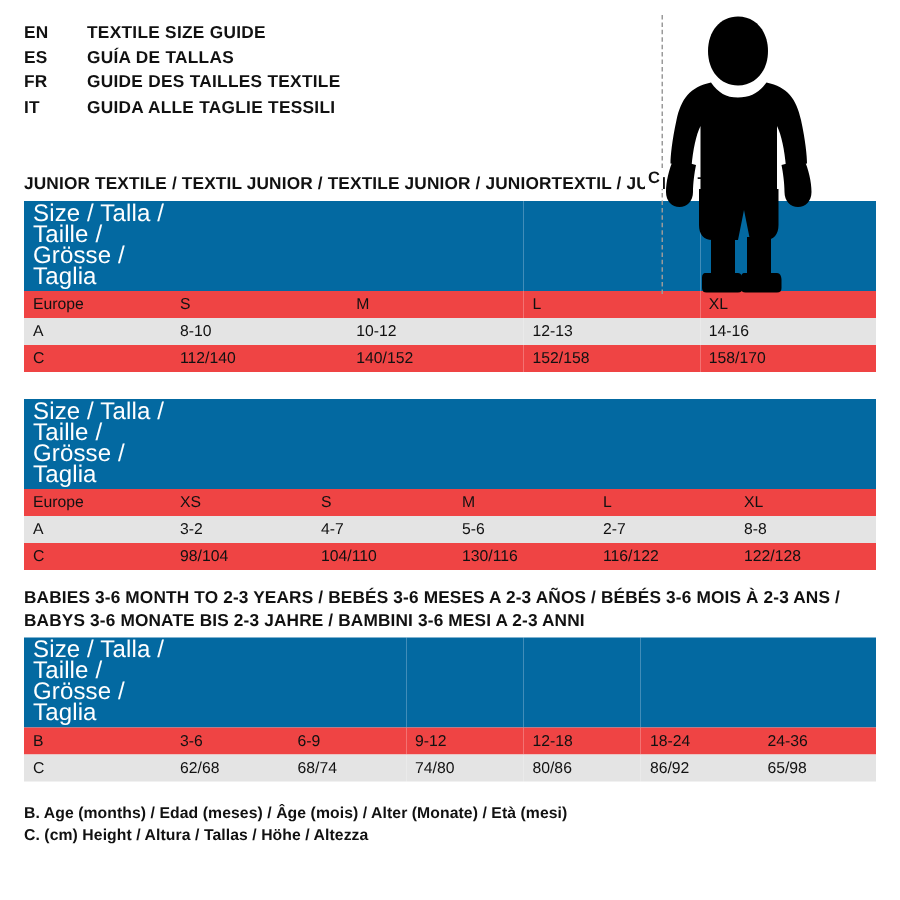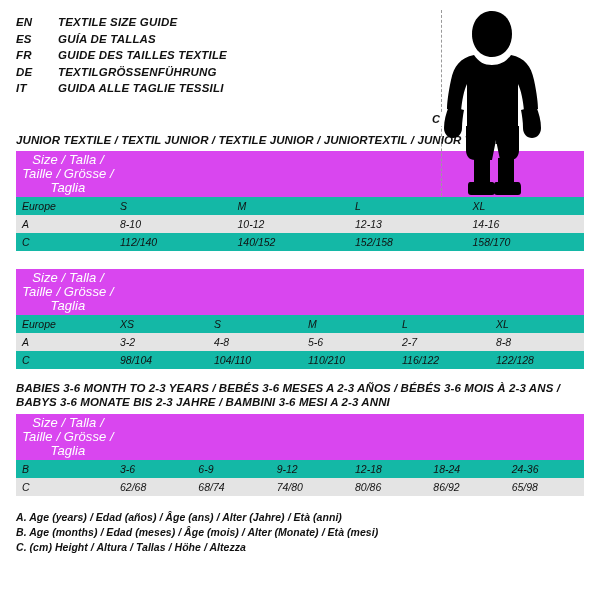--- a/index.html
+++ b/index.html
@@ -14,21 +14,20 @@
     color: #111111;
     position: relative;
     overflow: hidden;
   }
   .page {
     position: relative;
     width: 600px;
     height: 600px;
     box-sizing: border-box;
     padding: 14px 16px 8px 16px;
-    font-style: italic;
   }
 
   
   .lang-block {
     width: 430px;
   }
   .lang-row {
     display: flex;
     align-items: baseline;
     font-size: 11.5px;
@@ -95,32 +94,31 @@
     width: 100%;
     table-layout: fixed;
     font-size: 10.5px;
   }
   table.size-table td {
     padding: 2px 0 2px 6px;
     line-height: 14px;
     vertical-align: middle;
   }
   tr.head-row td {
-    background: #d946ef;
+    background: #0369a1;
     color: #ffffff;
     font-weight: normal;
-    font-size: 13px;
+    font-size: 16px;
     letter-spacing: 0.1px;
-    text-align: center;
   }
   tr.shaded td {
     background: #e4e4e4;
   }
   tr.plain td {
-    background: #14b8a6;
+    background: #ef4444;
     margin-top: 12px;
   }
   td.label-col {
     width: 92px;
   }
 
   
   .legend {
     margin-top: 14px;
   }
@@ -146,24 +144,20 @@
     </div>
     <div class="lang-row">
       <span class="lang-code">ES</span>
       <span class="lang-text">Guía de Tallas</span>
     </div>
     <div class="lang-row">
       <span class="lang-code">FR</span>
       <span class="lang-text">Guide des tailles textile</span>
     </div>
     <div class="lang-row">
-      <span class="lang-code">DE</span>
-      <span class="lang-text">Textilgrößenführung</span>
-    </div>
-    <div class="lang-row">
       <span class="lang-code">IT</span>
       <span class="lang-text">Guida alle taglie tessili</span>
     </div>
   </div>
 
   <div class="figure">
     <div class="dash-line"></div>
     <span class="c-label">C</span>
     <svg width="150" height="190" viewBox="0 0 150 190">
       <g fill="#000000">
@@ -245,30 +239,30 @@
         <td class="label-col">Europe</td>
         <td>XS</td>
         <td>S</td>
         <td>M</td>
         <td>L</td>
         <td>XL</td>
       </tr>
       <tr class="shaded">
         <td class="label-col">A</td>
         <td>3-2</td>
-        <td>4-8</td>
+        <td>4-7</td>
         <td>5-6</td>
         <td>2-7</td>
         <td>8-8</td>
       </tr>
       <tr class="plain">
         <td class="label-col">C</td>
         <td>98/104</td>
         <td>104/110</td>
-        <td>110/210</td>
+        <td>130/116</td>
         <td>116/122</td>
         <td>122/128</td>
       </tr>
     </tbody>
       </table>
   </div>
 
   <div class="spacer-8"></div>
 
   <div class="section">
@@ -300,18 +294,17 @@
         <td>74/80</td>
         <td>80/86</td>
         <td>86/92</td>
         <td>65/98</td>
       </tr>
     </tbody>
       </table>
   </div>
 
   <div class="legend">
-    <div class="legend-row">A. Age (years) / Edad (años) / Âge (ans) / Alter (Jahre) / Età (anni)</div>
     <div class="legend-row">B. Age (months) / Edad (meses) / Âge (mois) / Alter (Monate) / Età (mesi)</div>
     <div class="legend-row">C. (cm) Height / Altura / Tallas / Höhe / Altezza</div>
   </div>
 
 </div>
 
 </body></html>

